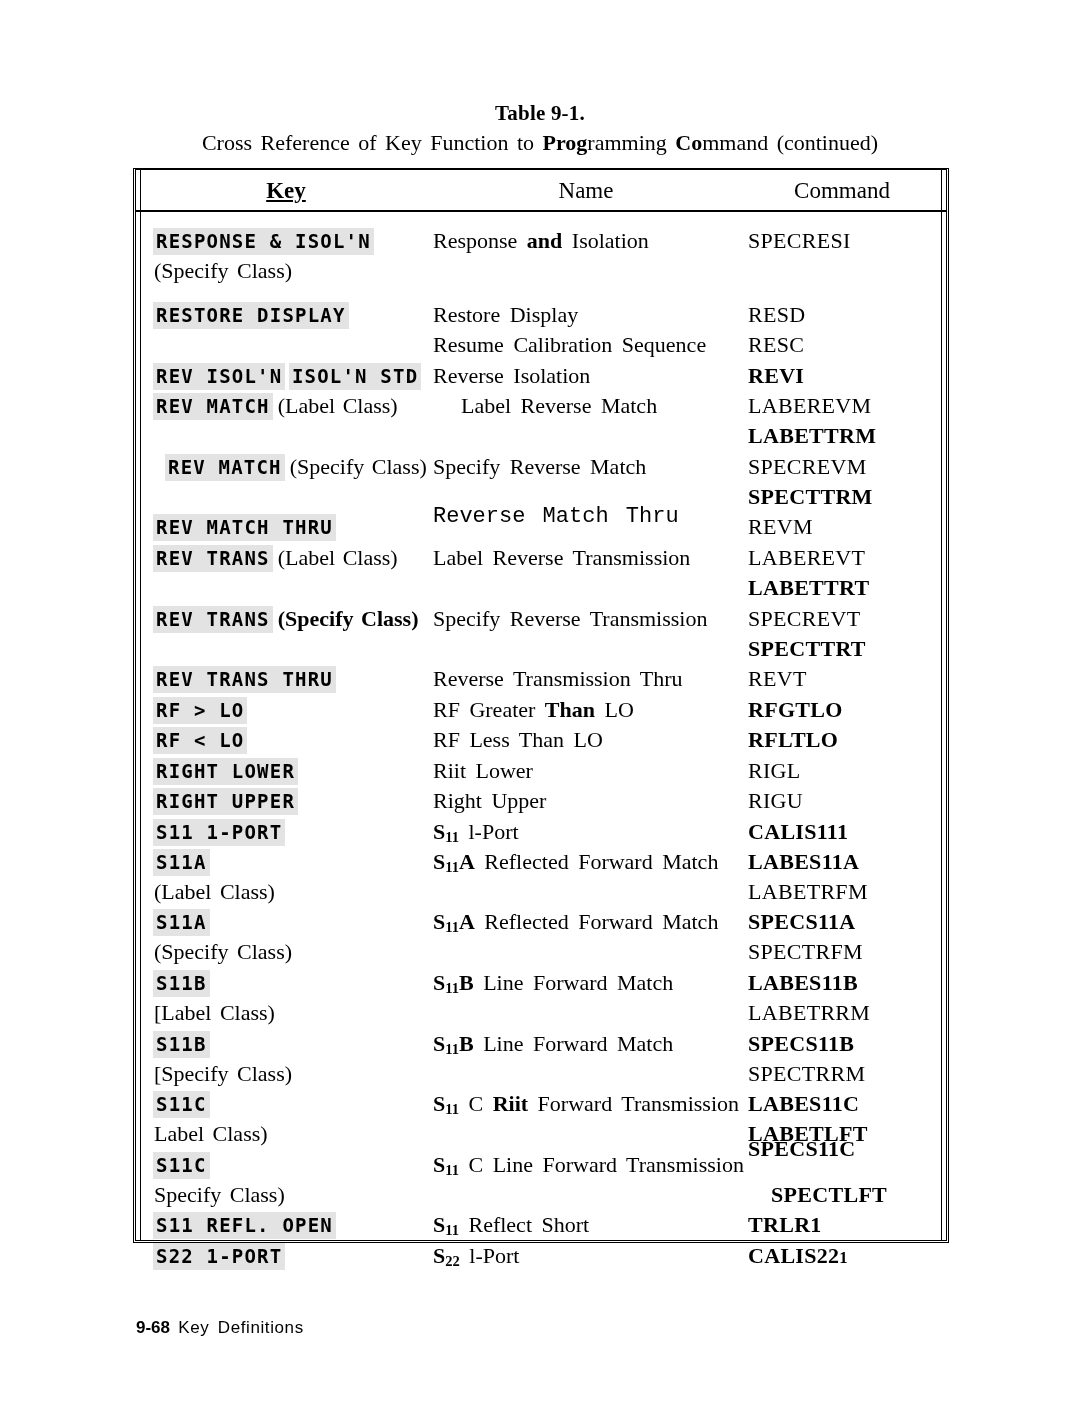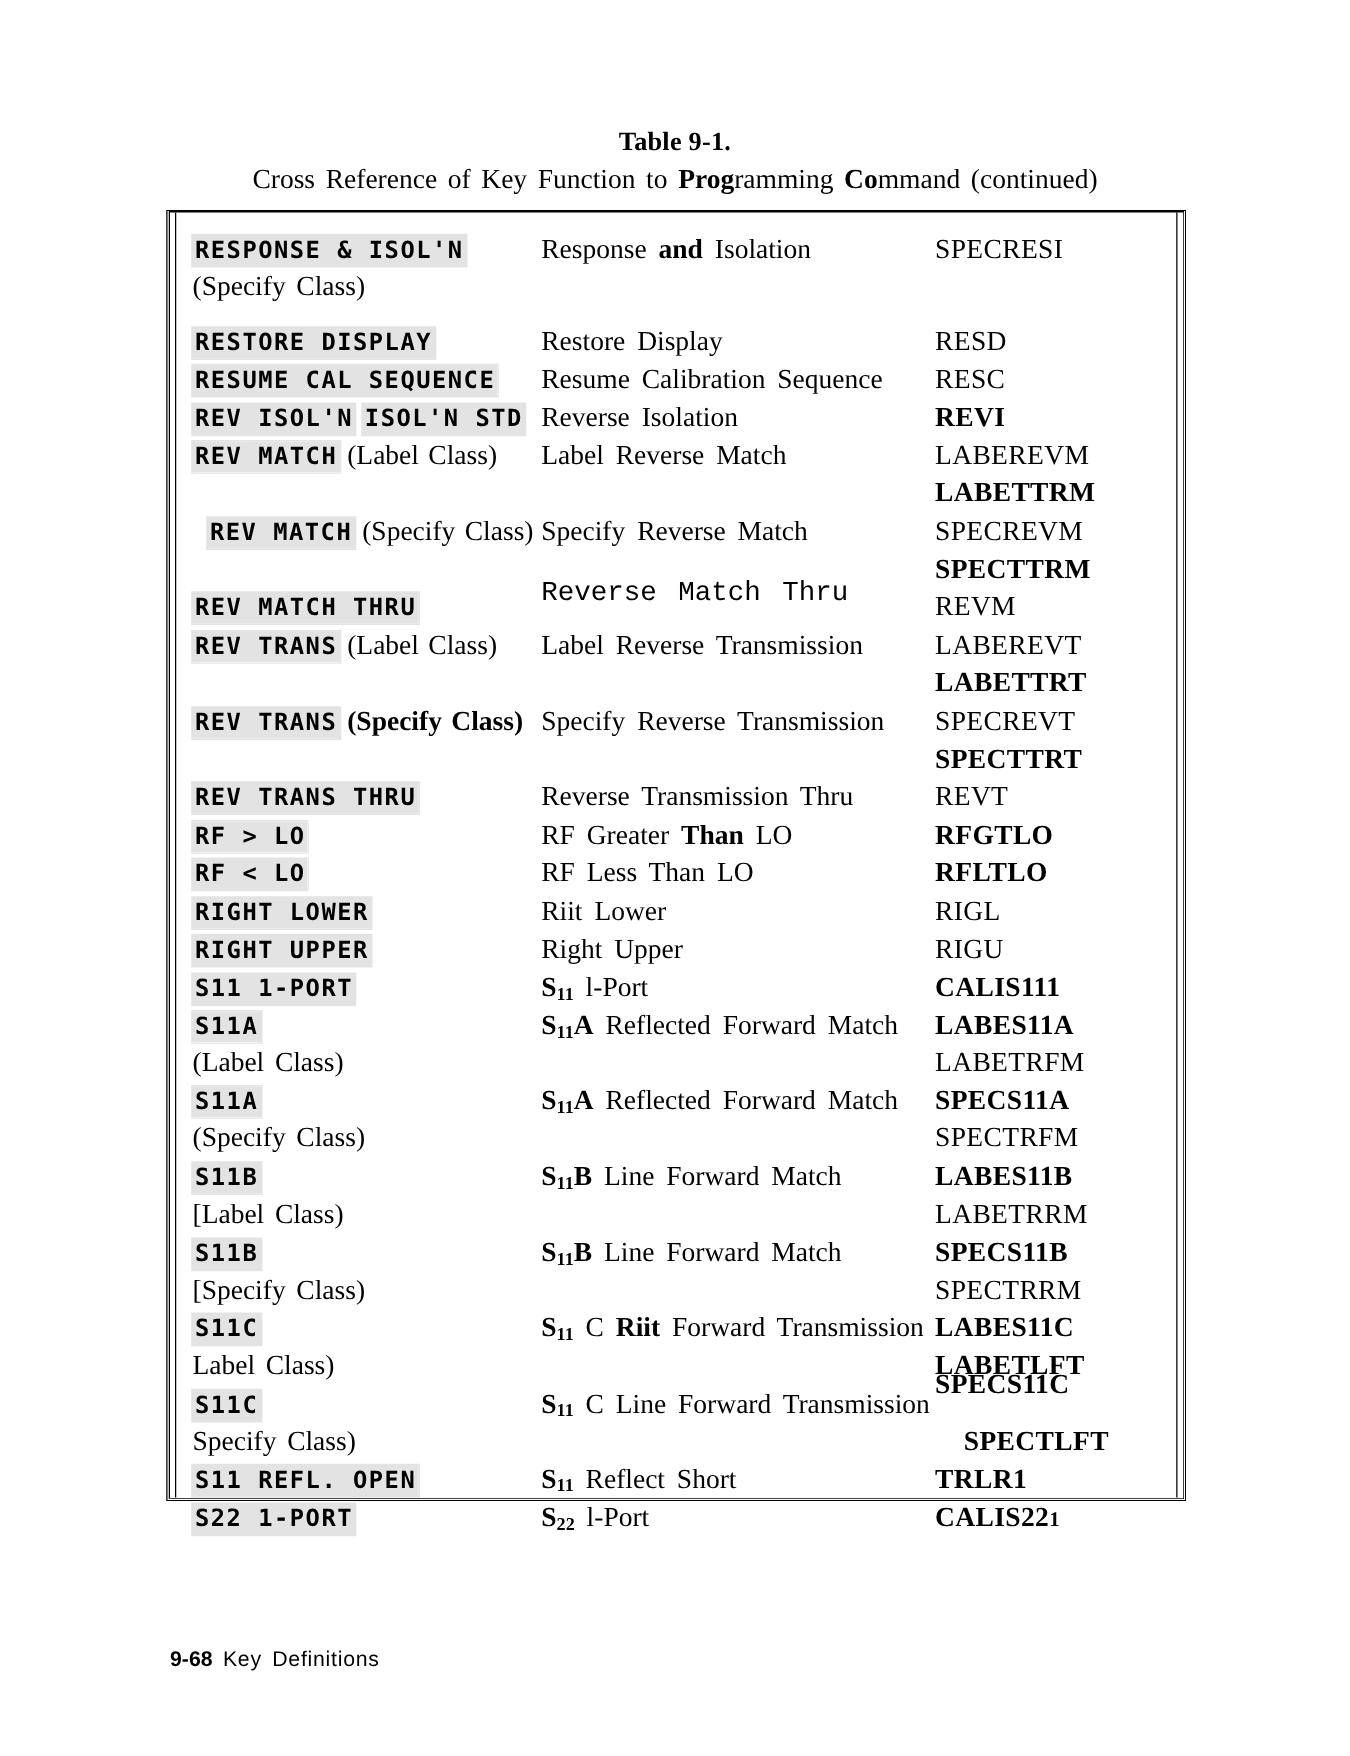--- a/index.html
+++ b/index.html
@@ -193,37 +193,41 @@
     <div class="table-number">Table 9-1.</div>
     <div class="table-caption">
       <span>Cross Reference of Key Function to </span><b>Prog</b><span>ramming </span><b>Co</b><span>mmand </span><span>(continued)</span>
     </div>
   </div>
 
   <div class="tbl">
     <div class="tbl-inner-left"></div>
     <div class="tbl-inner-right"></div>
 
+    <div class="thead">
+      <div class="th th-key">Key</div>
+      <div class="th th-name">Name</div>
+      <div class="th th-cmd">Command</div>
+    </div>
 
     <div class="tbody" id="tbody">
         <div class="cell col-key" style="top: 16px;"><span class="keyrow"><span class="keycap">RESPONSE &amp; ISOL'N</span></span></div>
         <div class="cell col-key plain-key" style="top: 46px;">(Specify Class)</div>
         <div class="cell col-name nm" style="top: 16px;"><span>Response <b>and</b> Isolation</span></div>
         <div class="cell col-cmd cmd" style="top: 16px;">SPECRESI</div>
         <div class="cell col-key" style="top: 90px;"><span class="keyrow"><span class="keycap">RESTORE DISPLAY</span></span></div>
         <div class="cell col-name nm" style="top: 90px;"><span>Restore Display</span></div>
         <div class="cell col-cmd cmd" style="top: 90px;">RESD</div>
-        <div class="cell col-key" style="top: 120px;"><span class="keyrow"><span class="keycap">RESUME CAL SEQUENCE</span></span></div>
         <div class="cell col-name nm" style="top: 120px;"><span>Resume Calibration Sequence</span></div>
         <div class="cell col-cmd cmd" style="top: 120px;">RESC</div>
         <div class="cell col-key" style="top: 151px;"><span class="keyrow"><span class="keycap">REV ISOL'N</span> <span class="keycap">ISOL'N STD</span></span></div>
         <div class="cell col-name nm" style="top: 151px;"><span>Reverse Isolation</span></div>
         <div class="cell col-cmd cmd b" style="top: 151px;">REVI</div>
         <div class="cell col-key" style="top: 181px;"><span class="keyrow"><span class="keycap">REV MATCH</span><span class="tail">(Label Class)</span></span></div>
-        <div class="cell col-name nm" style="top: 181px;"><span>Label Reverse Match</span></div>
+        <div class="cell col-name nm" style="top: 181px; margin-left: 28px;"><span>Label Reverse Match</span></div>
         <div class="cell col-cmd cmd" style="top: 181px;">LABEREVM</div>
         <div class="cell col-cmd cmd b" style="top: 211px;">LABETTRM</div>
         <div class="cell col-key" style="top: 242px; padding-left: 12px;"><span class="keyrow"><span class="keycap">REV MATCH</span><span class="tail">(Specify Class)</span></span></div>
         <div class="cell col-name nm" style="top: 242px;"><span>Specify Reverse Match</span></div>
         <div class="cell col-cmd cmd" style="top: 242px;">SPECREVM</div>
         <div class="cell col-cmd cmd b" style="top: 272px;">SPECTTRM</div>
         <div class="cell col-key" style="top: 302px;"><span class="keyrow"><span class="keycap">REV MATCH THRU</span></span></div>
         <div class="cell col-name nm" style="top: 292px; font-family: Liberation Mono, monospace;"><span>Reverse Match Thru</span></div>
         <div class="cell col-cmd cmd" style="top: 302px;">REVM</div>
         <div class="cell col-key" style="top: 333px;"><span class="keyrow"><span class="keycap">REV TRANS</span><span class="tail">(Label Class)</span></span></div>

